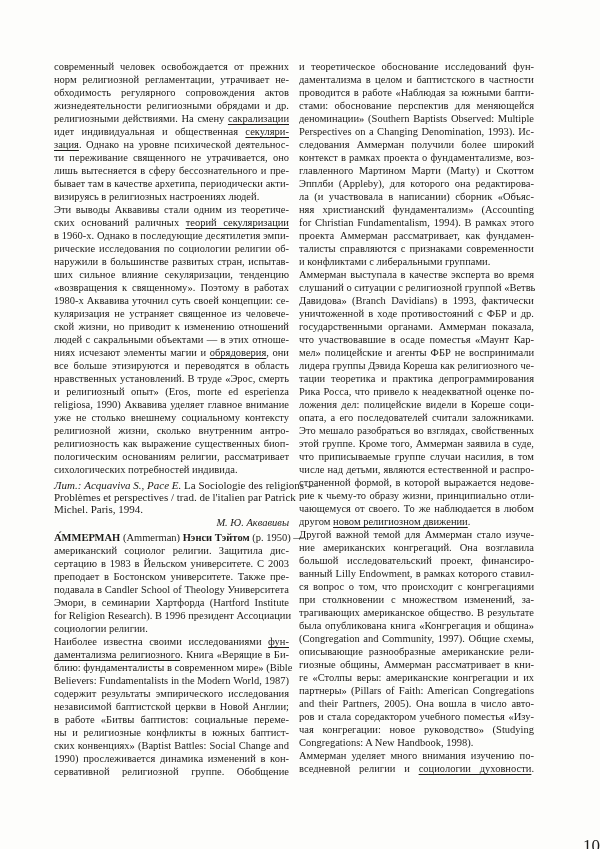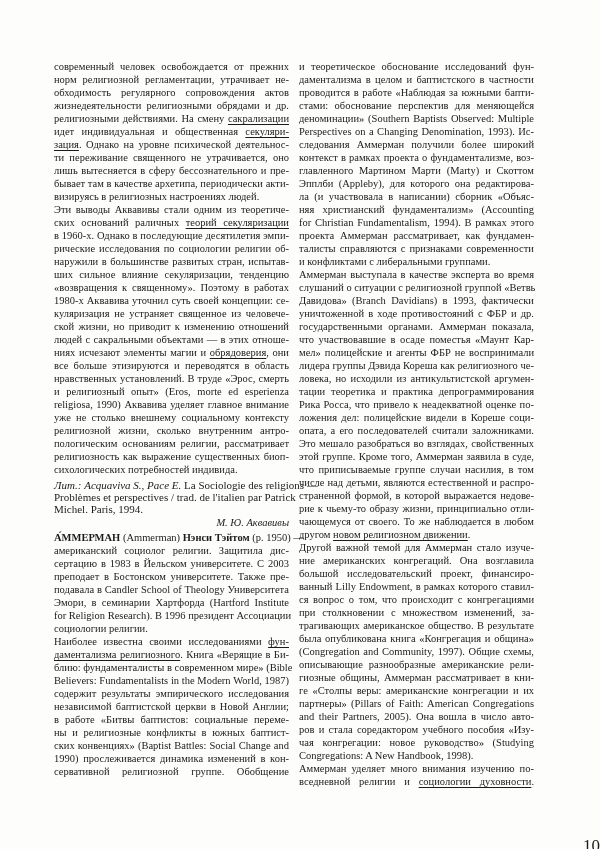--- a/index.html
+++ b/index.html
@@ -93,22 +93,22 @@
           <div class="line">куляризация не устраняет священное из человече-</div>
           <div class="line">ской жизни, но приводит к изменению отношений</div>
           <div class="line">людей с сакральными объектами — в этих отноше-</div>
           <div class="line">ниях исчезают элементы магии и <span class="u">обрядоверия</span>, они</div>
           <div class="line">все больше этизируются и переводятся в область</div>
           <div class="line">нравственных установлений. В труде «Эрос, смерть</div>
           <div class="line">и религиозный опыт» (Eros, morte ed esperienza</div>
           <div class="line">religiosa, 1990) Аквавива уделяет главное внимание</div>
           <div class="line">уже не столько внешнему социальному контексту</div>
           <div class="line">религиозной жизни, сколько внутренним антро-</div>
+          <div class="line">религиозность как выражение существенных биоп-</div>
           <div class="line">пологическим основаниям религии, рассматривает</div>
-          <div class="line">религиозность как выражение существенных биоп-</div>
           <div class="line end">сихологических потребностей индивида.</div>
         </div>
         <div class="block lit">
           <div class="line"><span class="i">Лит.: Acquaviva S., Pace E.</span> La Sociologie des religions —</div>
           <div class="line">Problèmes et perspectives / trad. de l'italien par Patrick</div>
           <div class="line end">Michel. Paris, 1994.</div>
         </div>
         <div class="block sig">
           <div class="line end">М. Ю. Аквавивы</div>
         </div>
@@ -157,21 +157,20 @@
         </div>
         <div class="block para">
           <div class="line">Аммерман выступала в качестве эксперта во время</div>
           <div class="line">слушаний о ситуации с религиозной группой «Ветвь</div>
           <div class="line">Давидова» (Branch Davidians) в 1993, фактически</div>
           <div class="line">уничтоженной в ходе противостояний с ФБР и др.</div>
           <div class="line">государственными органами. Аммерман показала,</div>
           <div class="line">что участвовавшие в осаде поместья «Маунт Кар-</div>
           <div class="line">мел» полицейские и агенты ФБР не воспринимали</div>
           <div class="line">лидера группы Дэвида Кореша как религиозного че-</div>
-          <div class="line">ловека, но исходили из антикультистской аргумен-</div>
           <div class="line">тации теоретика и практика депрограммирования</div>
           <div class="line">Рика Росса, что привело к неадекватной оценке по-</div>
           <div class="line">ложения дел: полицейские видели в Кореше соци-</div>
           <div class="line">опата, а его последователей считали заложниками.</div>
           <div class="line">Это мешало разобраться во взглядах, свойственных</div>
           <div class="line">этой группе. Кроме того, Аммерман заявила в суде,</div>
           <div class="line">что приписываемые группе случаи насилия, в том</div>
           <div class="line">числе над детьми, являются естественной и распро-</div>
           <div class="line">страненной формой, в которой выражается недове-</div>
           <div class="line">рие к чьему-то образу жизни, принципиально отли-</div>
@@ -186,21 +185,21 @@
           <div class="line">ся вопрос о том, что происходит с конгрегациями</div>
           <div class="line">при столкновении с множеством изменений, за-</div>
           <div class="line">трагивающих американское общество. В результате</div>
           <div class="line">была опубликована книга «Конгрегация и община»</div>
           <div class="line">(Congregation and Community, 1997). Общие схемы,</div>
           <div class="line">описывающие разнообразные американские рели-</div>
           <div class="line">гиозные общины, Аммерман рассматривает в кни-</div>
           <div class="line">ге «Столпы веры: американские конгрегации и их</div>
           <div class="line">партнеры» (Pillars of Faith: American Congregations</div>
           <div class="line">and their Partners, 2005). Она вошла в число авто-</div>
-          <div class="line">ров и стала соредактором учебного пособия «Изу-</div>
+          <div class="line">ров и стала соредактором учебного поместья «Изу-</div>
           <div class="line">чая конгрегации: новое руководство» (Studying</div>
           <div class="line end">Congregations: A New Handbook, 1998).</div>
         </div>
         <div class="block para">
           <div class="line">Аммерман уделяет много внимания изучению по-</div>
           <div class="line">вседневной религии и <span class="u">социологии духовности</span>.</div>
         </div>
       </div>
   </div>
 </div>

